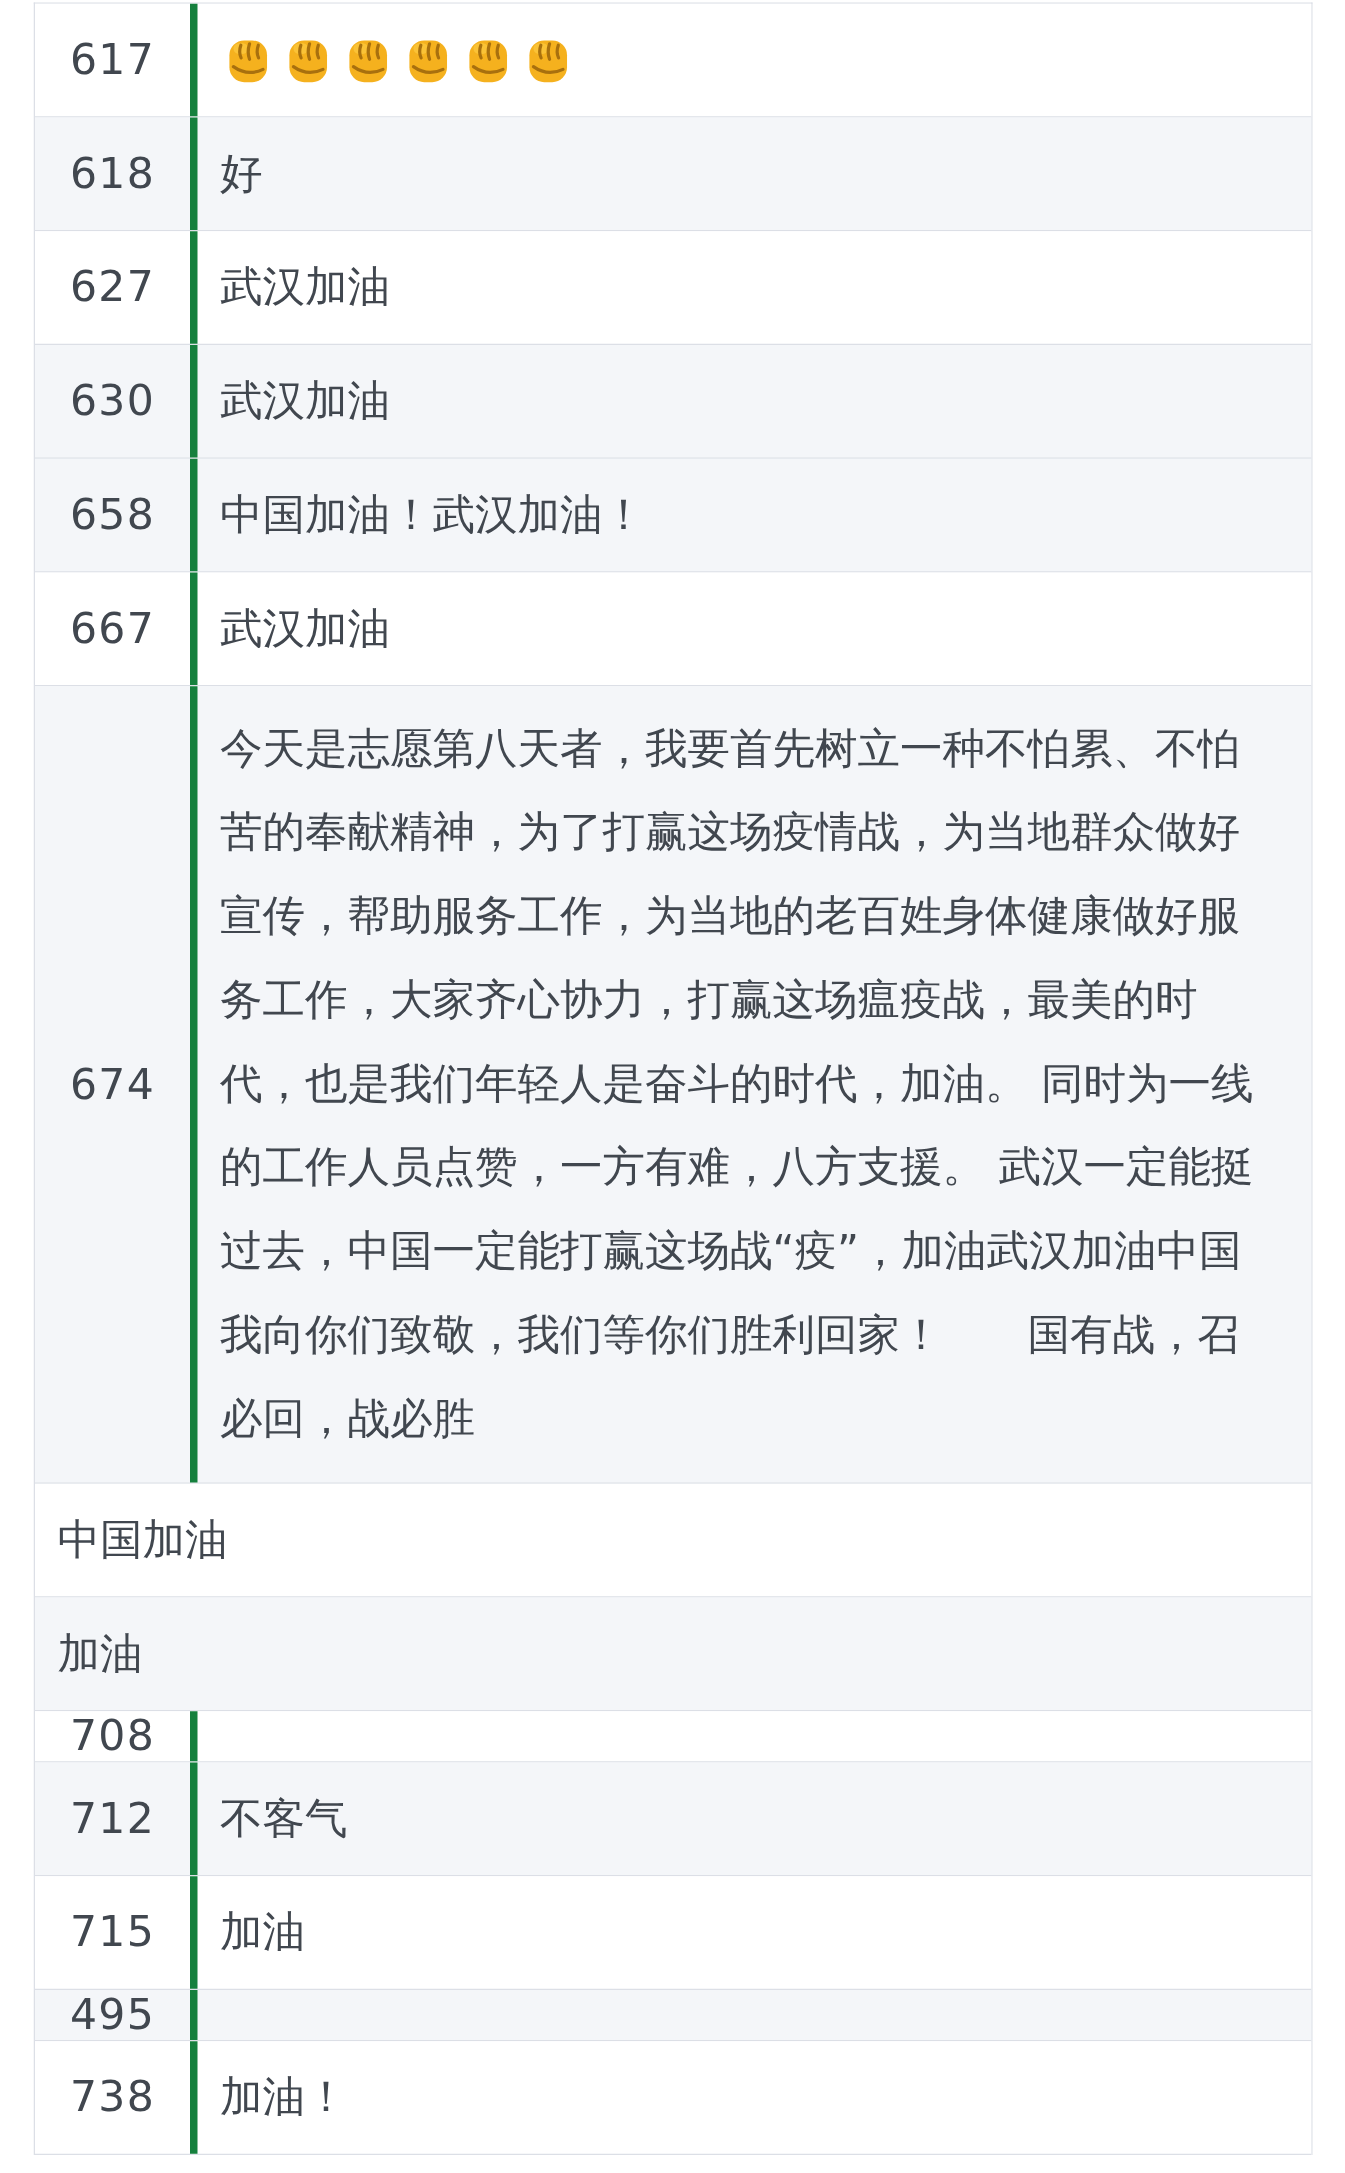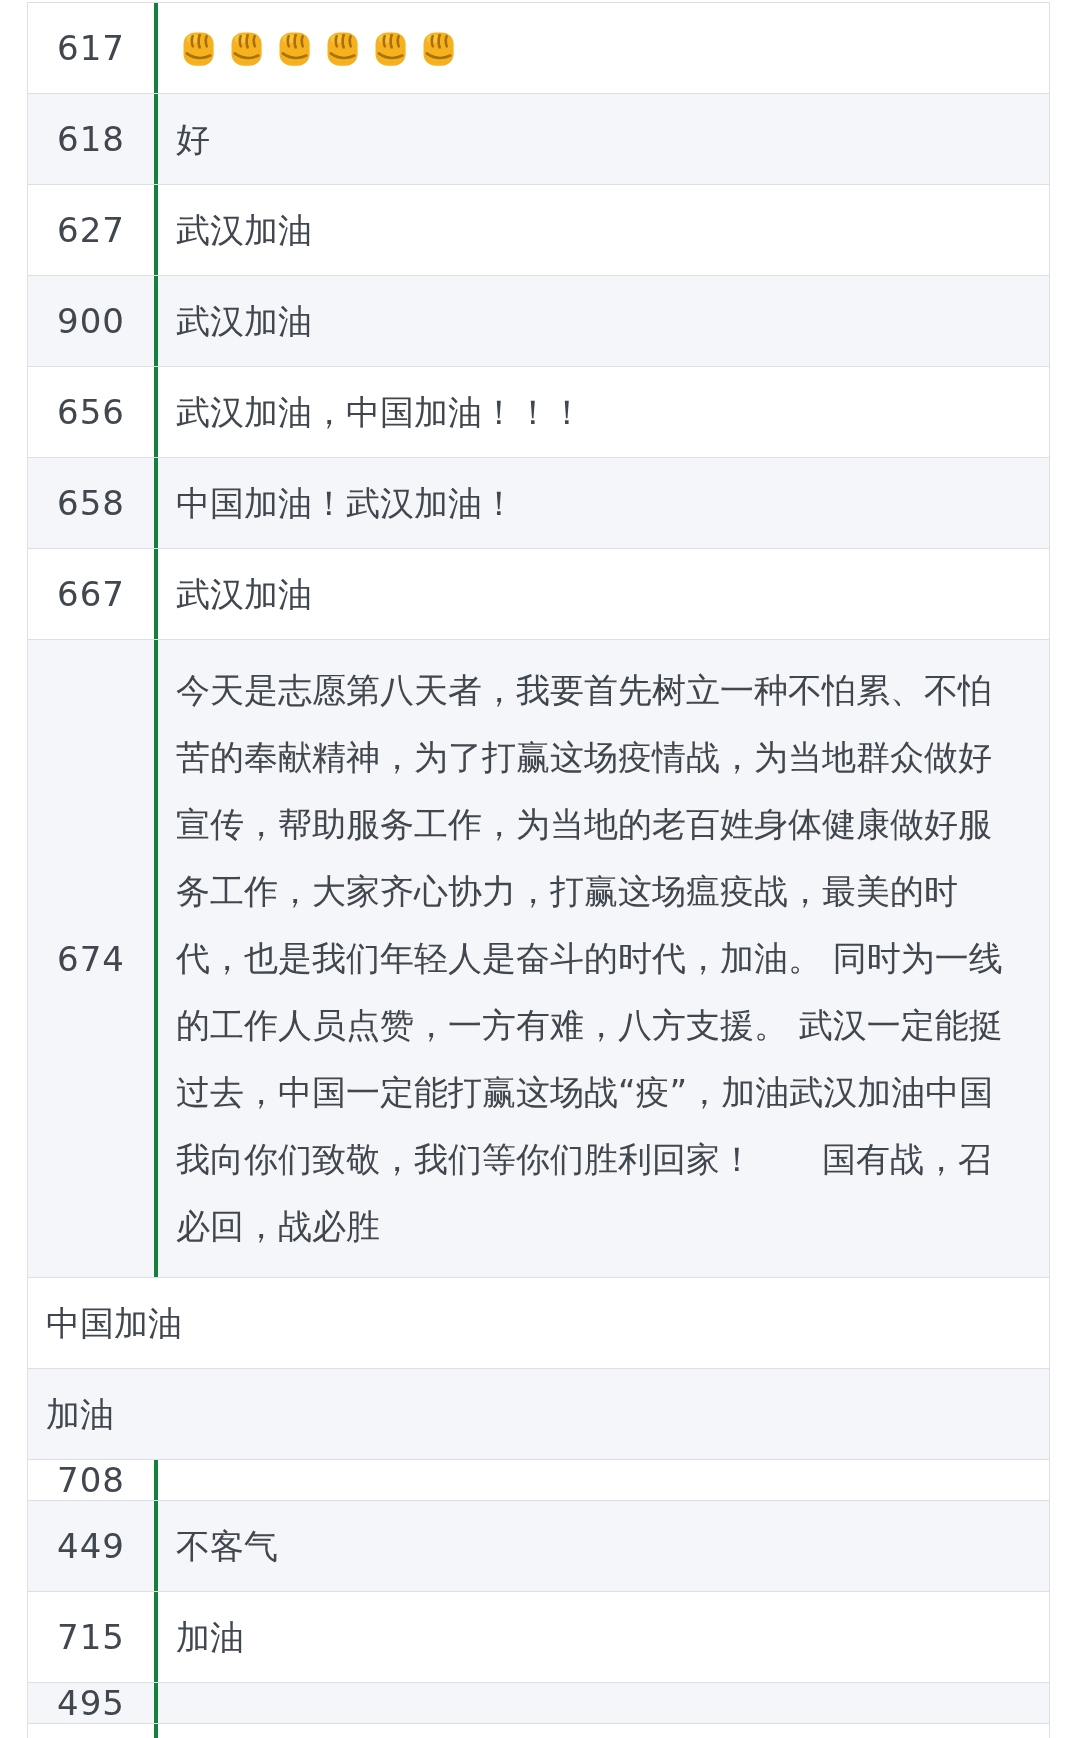--- a/index.html
+++ b/index.html
@@ -21,21 +21,21 @@
   .row {
     display: flex;
     align-items: stretch;
     border-bottom: 1px solid #dcdfe6;
     background: #ffffff;
   }
   .row.alt { background: #f4f6f9; }
   .cell { box-sizing: border-box; font-size: 34px; color: #41474f; }
   .cell.id {
     flex: 0 0 130px;
-    border-right: 4px solid #15803d;
+    border-right: 6px solid #15803d;
     display: flex;
     align-items: center;
     justify-content: center;
     letter-spacing: 1px;
   }
   .cell.msg {
     flex: 1 1 auto;
     min-height: 90px;
     display: flex;
     align-items: center;
@@ -125,26 +125,22 @@
   </div>
     <div class="row alt">
     <div class="cell id">618</div>
     <div class="cell msg">好</div>
   </div>
     <div class="row">
     <div class="cell id">627</div>
     <div class="cell msg">武汉加油</div>
   </div>
     <div class="row alt">
-    <div class="cell id">900</div>
+    <div class="cell id">630</div>
     <div class="cell msg">武汉加油</div>
-  </div>
-    <div class="row">
-    <div class="cell id">656</div>
-    <div class="cell msg">武汉加油，中国加油！！！</div>
   </div>
     <div class="row alt">
     <div class="cell id">658</div>
     <div class="cell msg">中国加油！武汉加油！</div>
   </div>
     <div class="row">
     <div class="cell id">667</div>
     <div class="cell msg">武汉加油</div>
   </div>
     <div class="row alt tall">
@@ -154,21 +150,21 @@
     <div class="row">
     <div class="cell msg">中国加油</div>
   </div>
     <div class="row alt">
     <div class="cell msg">加油</div>
   </div>
     <div class="row">
     <div class="cell id">708</div>
   </div>
     <div class="row alt">
-    <div class="cell id">449</div>
+    <div class="cell id">712</div>
     <div class="cell msg">不客气</div>
   </div>
     <div class="row">
     <div class="cell id">715</div>
     <div class="cell msg">加油</div>
   </div>
     <div class="row alt">
     <div class="cell id">495</div>
   </div>
     <div class="row">

